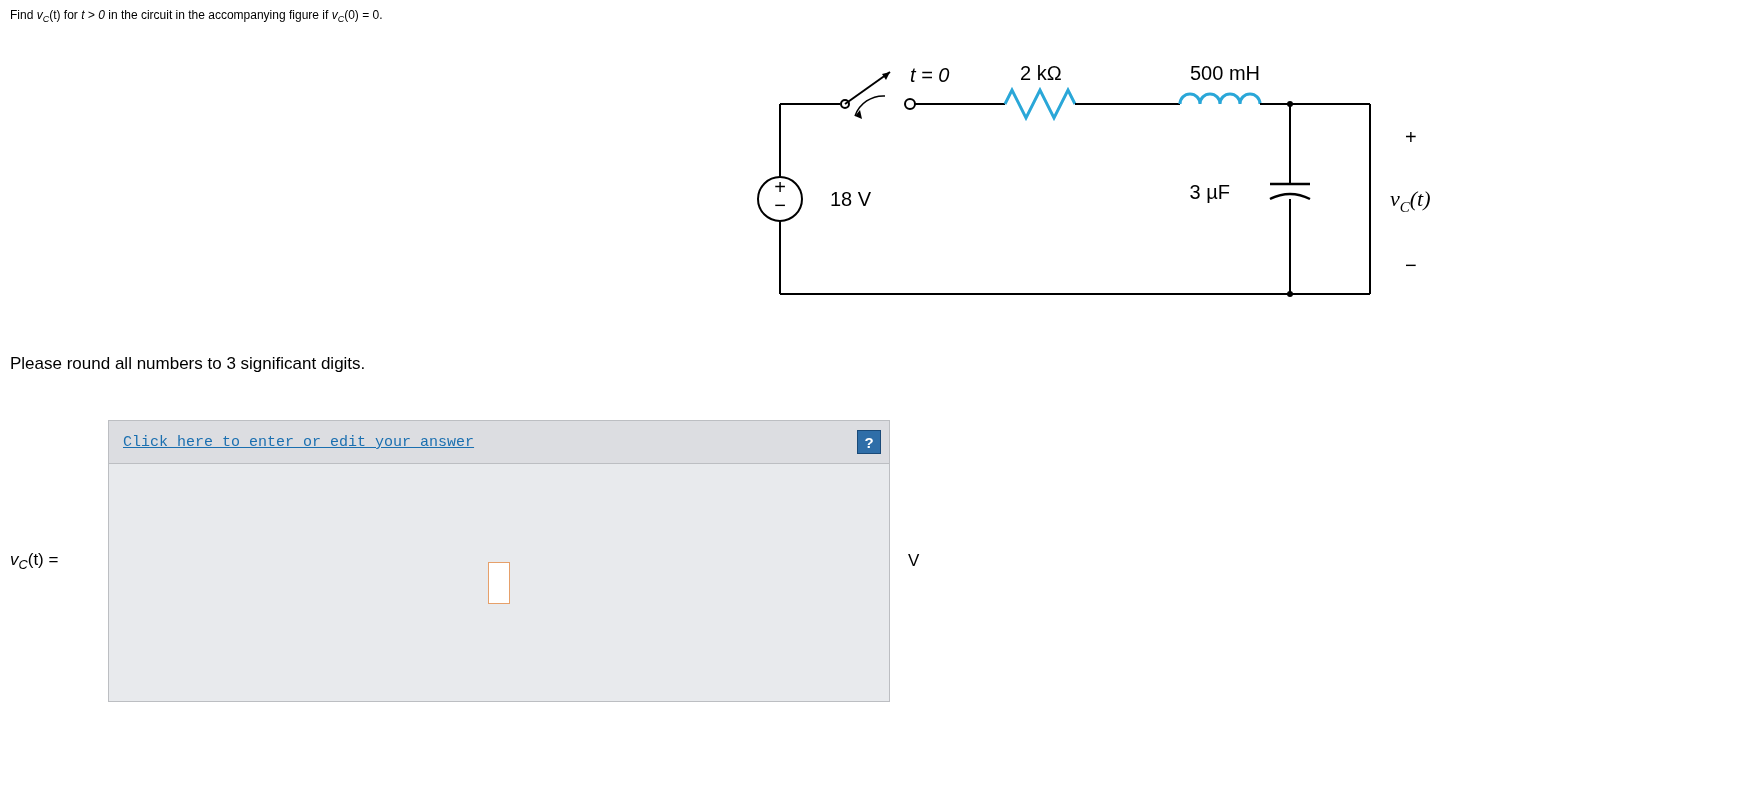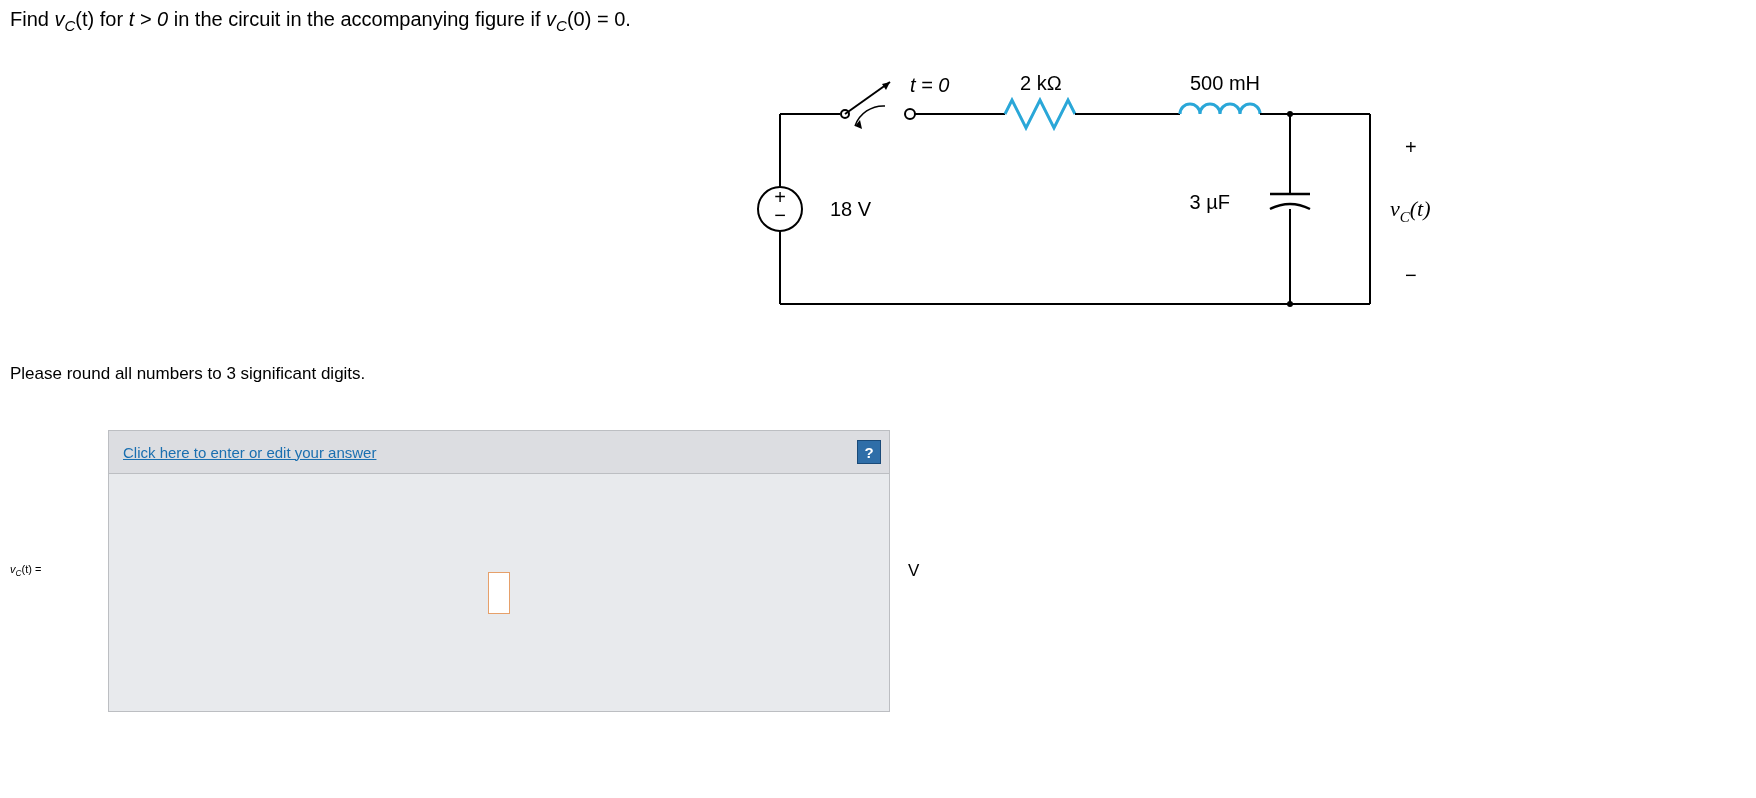--- a/index.html
+++ b/index.html
@@ -6,21 +6,21 @@
     margin: 0;
     padding: 8px 10px;
     font-family: Verdana, Arial, sans-serif;
     font-size: 16px;
     color: #000;
     background: #fff;
     width: 1756px;
     box-sizing: border-box;
   }
   .question-text {
-    font-size: 20px;
+    font-size: 12px;
     margin-bottom: 8px;
   }
   .question-text .sub {
     vertical-align: sub;
     font-size: 0.75em;
     font-style: italic;
   }
   .question-text .ital {
     font-style: italic;
   }
@@ -35,21 +35,21 @@
     margin-top: 40px;
     margin-bottom: 46px;
     font-size: 17px;
   }
   .answer-row {
     display: flex;
     align-items: center;
     gap: 10px;
   }
   .answer-label {
-    font-size: 11px;
+    font-size: 17px;
     width: 88px;
   }
   .answer-label .sub {
     vertical-align: sub;
     font-size: 0.75em;
     font-style: italic;
   }
   .answer-label .ital { font-style: italic; }
   .answer-box {
     width: 780px;
@@ -65,21 +65,21 @@
     height: 42px;
     border-bottom: 1px solid #bcbec2;
     display: flex;
     align-items: center;
     justify-content: space-between;
     padding: 0 8px 0 14px;
   }
   .answer-link {
     color: #1a6fb0;
     font-size: 15px;
-    font-family: Liberation Sans, sans-serif;
+    font-family: Liberation Mono, monospace;
     text-decoration: underline;
     cursor: pointer;
   }
   .help-btn {
     width: 22px;
     height: 22px;
     background: #2f6ea8;
     color: #fff;
     font-weight: bold;
     font-size: 15px;

